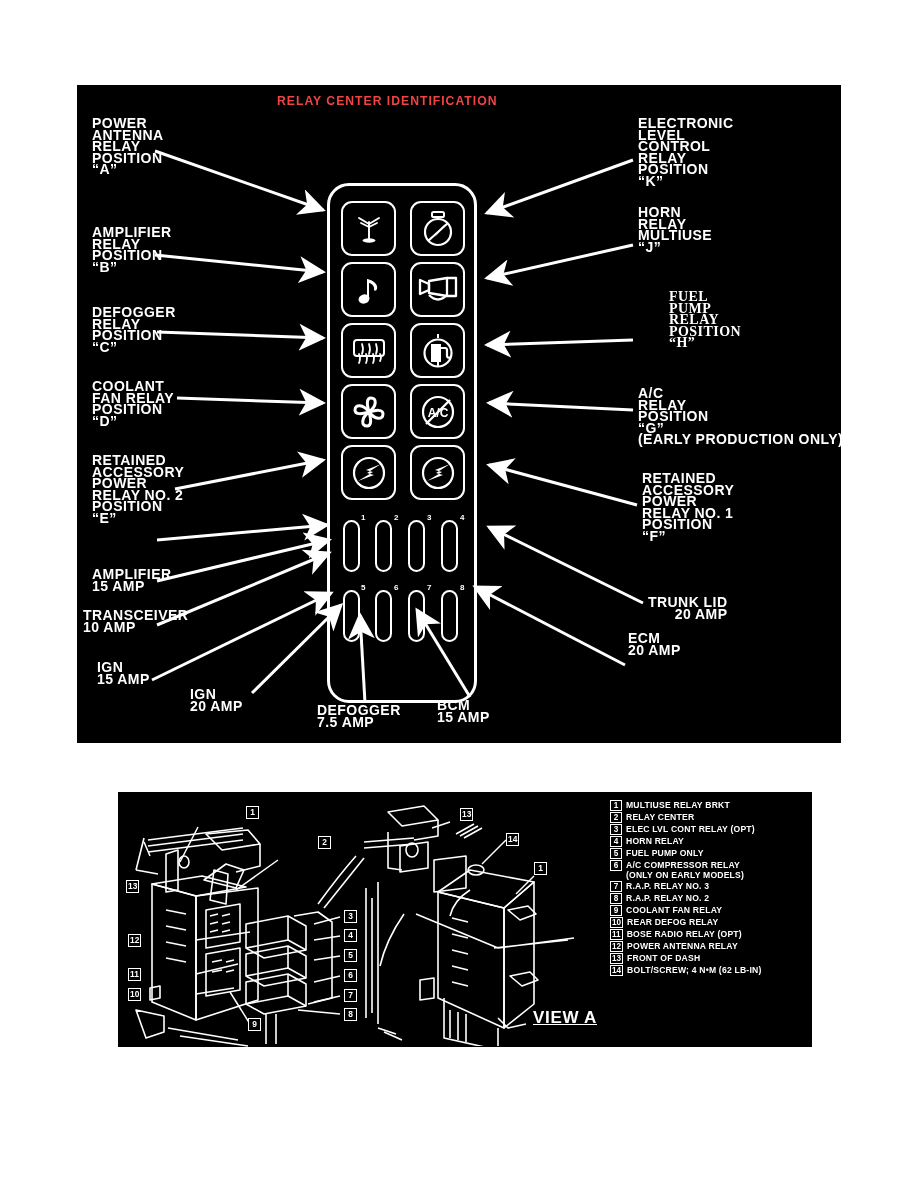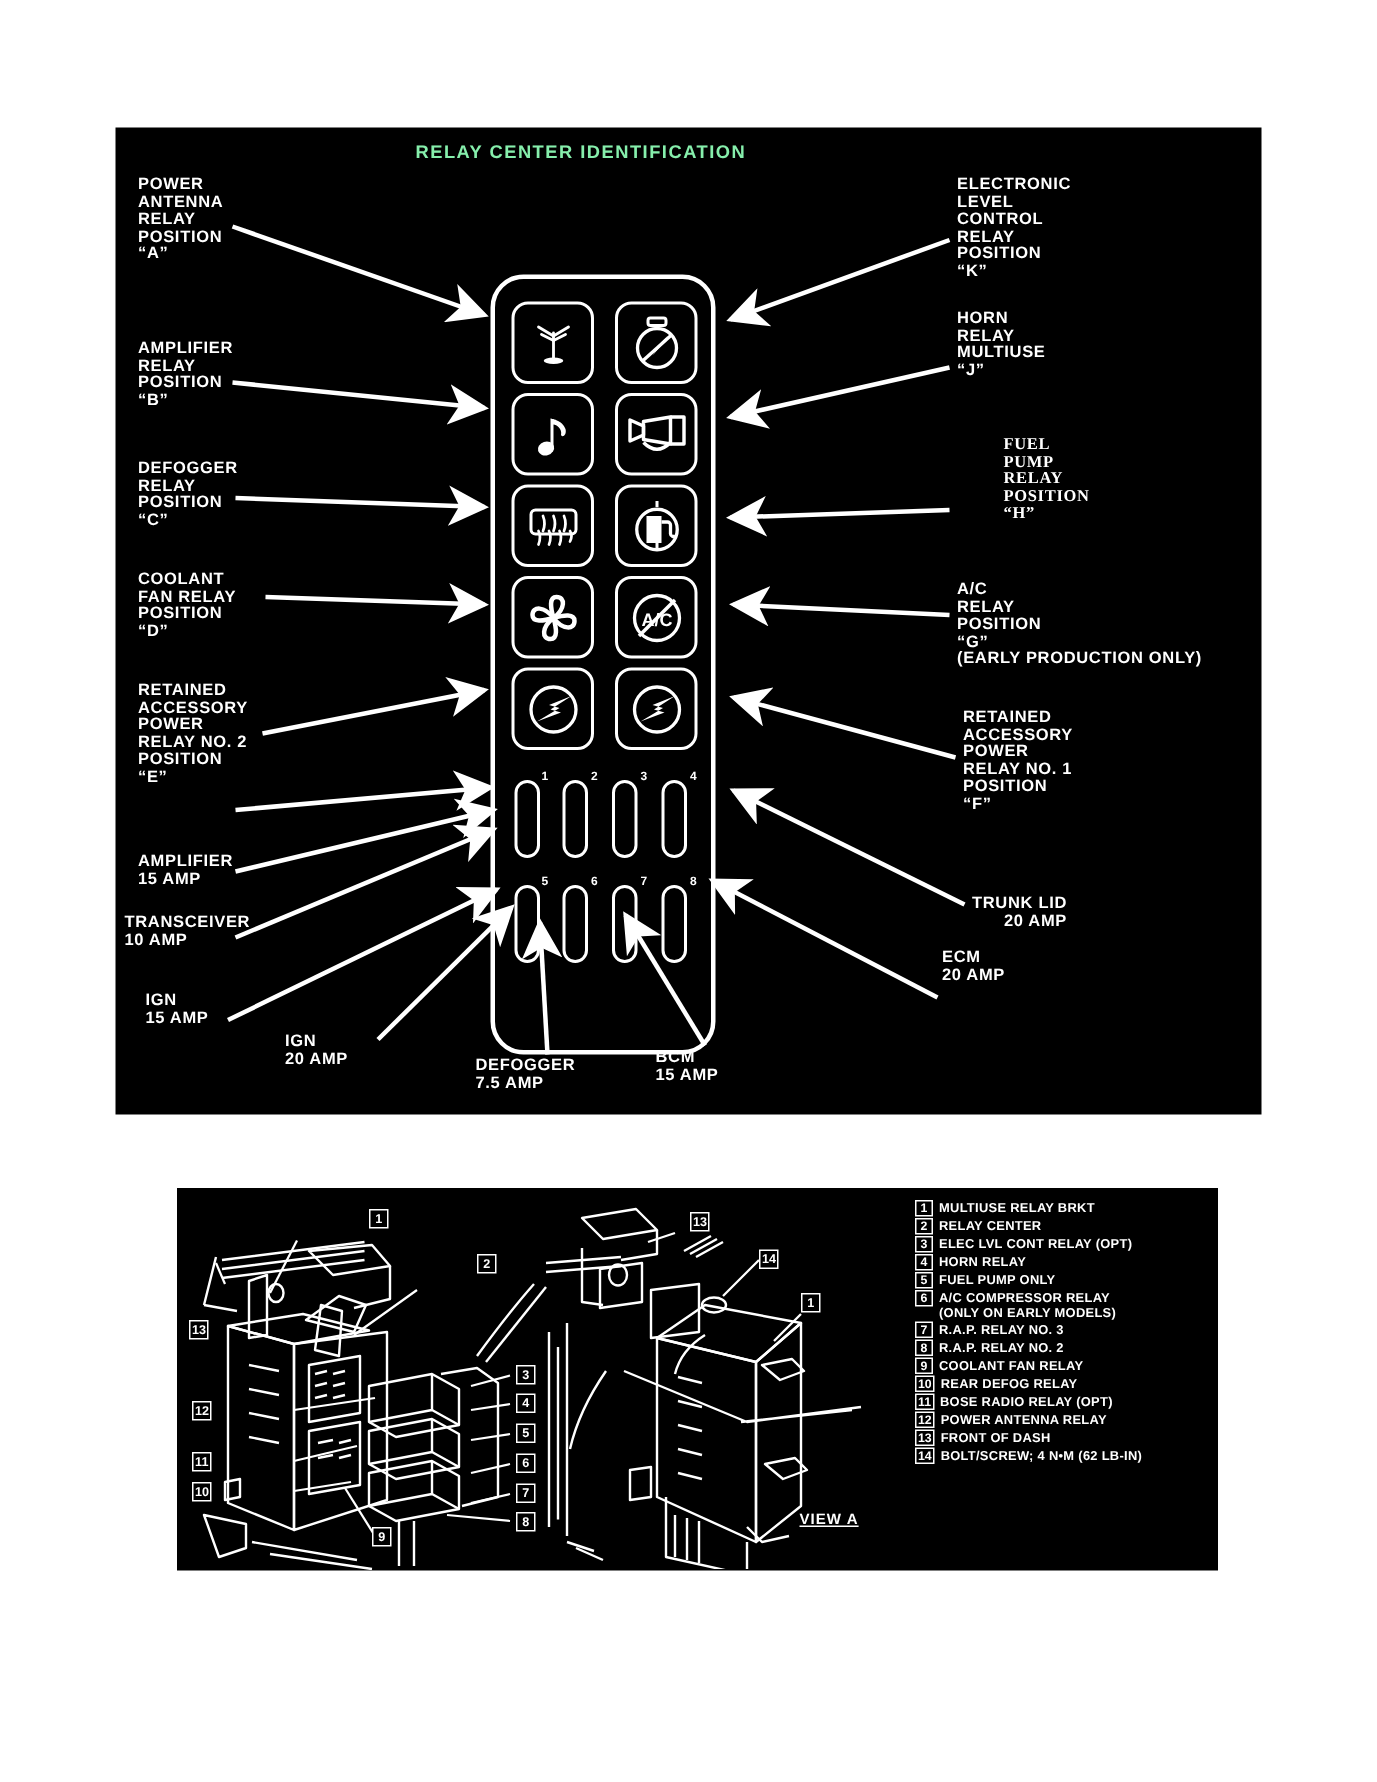--- a/index.html
+++ b/index.html
@@ -7,23 +7,23 @@
        font-family:"Liberation Sans","DejaVu Sans",sans-serif;
        -webkit-font-smoothing:none;}
 
   
   .panel{position:absolute;background:#000000;overflow:hidden;}
   #panel-top{left:77px;top:85px;width:764px;height:658px;}
   #panel-bottom{left:118px;top:792px;width:694px;height:255px;}
 
   
   .lbl{position:absolute;color:#ffffff;font-weight:bold;
-       font-size:11px;line-height:11.6px;letter-spacing:0.45px;
+       font-size:14px;line-height:11.6px;letter-spacing:0.45px;
        white-space:pre;}
-  .title{position:absolute;color:#86efac;font-weight:bold;font-size:12.2px;
+  .title{position:absolute;color:#ef4444;font-weight:bold;font-size:12.2px;
          letter-spacing:1.0px;white-space:pre;}
 
   
   .ovl{position:absolute;left:0;top:0;width:100%;height:100%;
        pointer-events:none;}
 
   
   #relay-block{position:absolute;left:250px;top:98px;width:150px;height:520px;
        border:3px solid #fff;border-radius:22px;box-sizing:border-box;}
   .cell{position:absolute;width:55px;height:55px;border:2.5px solid #fff;
@@ -41,21 +41,21 @@
      line-height:10px;margin-right:4px;box-sizing:border-box;padding:0 1px;}
   .leg-txt{color:#fff;font-size:8.6px;font-weight:bold;line-height:10.2px;
      letter-spacing:0.2px;white-space:pre;}
 
   
   .callout{position:absolute;border:1.6px solid #fff;color:#fff;
     font-size:8.4px;font-weight:bold;text-align:center;
     min-width:13px;height:13px;line-height:11px;box-sizing:border-box;
     background:#000;padding:0 1px;}
 
-  .viewa{position:absolute;color:#fff;font-weight:bold;font-size:10px;
+  .viewa{position:absolute;color:#fff;font-weight:bold;font-size:17px;
     letter-spacing:0.7px;text-decoration:underline;}
 </style>
 </head>
 <body>
 
 <div class="panel" id="panel-top">
 
   <div class="title" style="left:200px;top:9px;">RELAY CENTER IDENTIFICATION</div>
 
   <div class="lbl" style="left:15px;top:33px;">POWER

